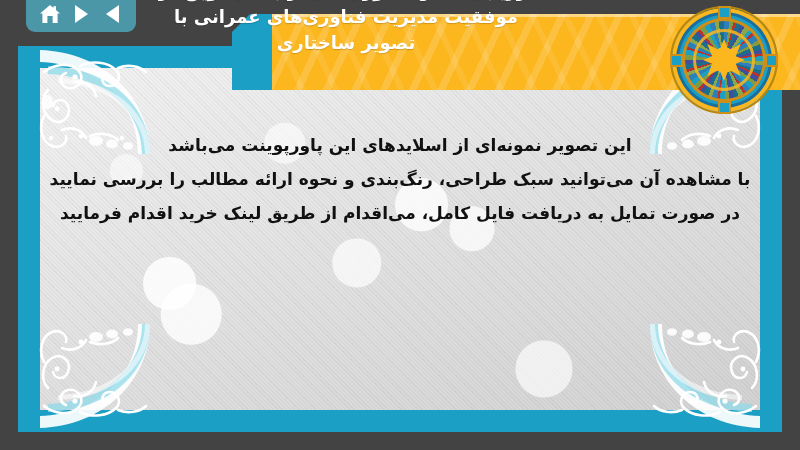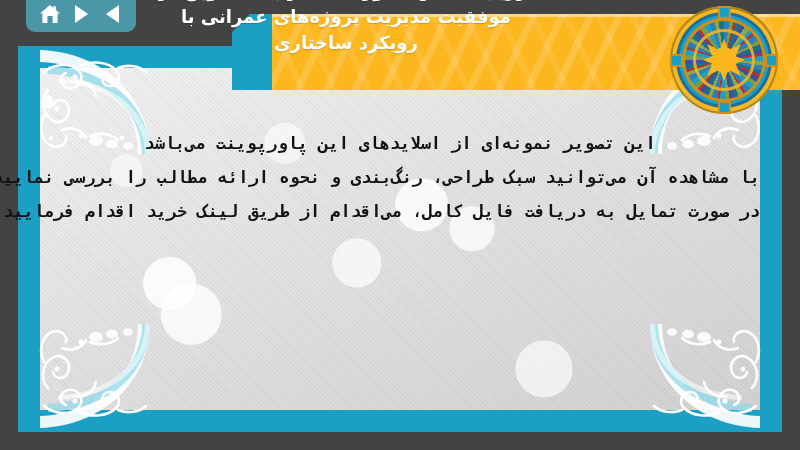--- a/index.html
+++ b/index.html
@@ -243,21 +243,20 @@
     left: 40px;
     right: 40px;
     top: 128px;
     z-index: 25;
     direction: rtl;
     text-align: center;
     color: #111111;
     font-size: 17px;
     line-height: 34px;
     font-weight: 700;
-    font-family: Liberation Mono, monospace;
   }
   #body-text .ln { white-space: nowrap; }
 
   
   #bottom-strip {
     position: absolute;
     left: 0; right: 0; bottom: 0;
     height: 18px;
     background: #434343;
     z-index: 5;
@@ -401,22 +400,22 @@
   </div>
 
   <div id="title-band-teal"></div>
   <div id="title-band-gold">
     <div class="chev"></div>
     <div class="toprule"></div>
   </div>
 
   <div id="title-text">
     <div>ارزیابی نقش فناوری‌های ارتباطی نوین در</div>
-    <div>موفقیت مدیریت پروژه‌های عمرانی با</div>
-    <div>رویکرد ساختاری</div>
+    <div>موفقیت مدیریت فناوری‌های عمرانی با</div>
+    <div>تصویر ساختاری</div>
   </div>
 
   <div id="medallion">
     <div class="hub"></div>
     <div class="star"></div>
     <div class="med-knob knob-t"></div>
     <div class="med-knob knob-b"></div>
     <div class="med-knob knob-l"></div>
     <div class="med-knob knob-r"></div>
   </div>

